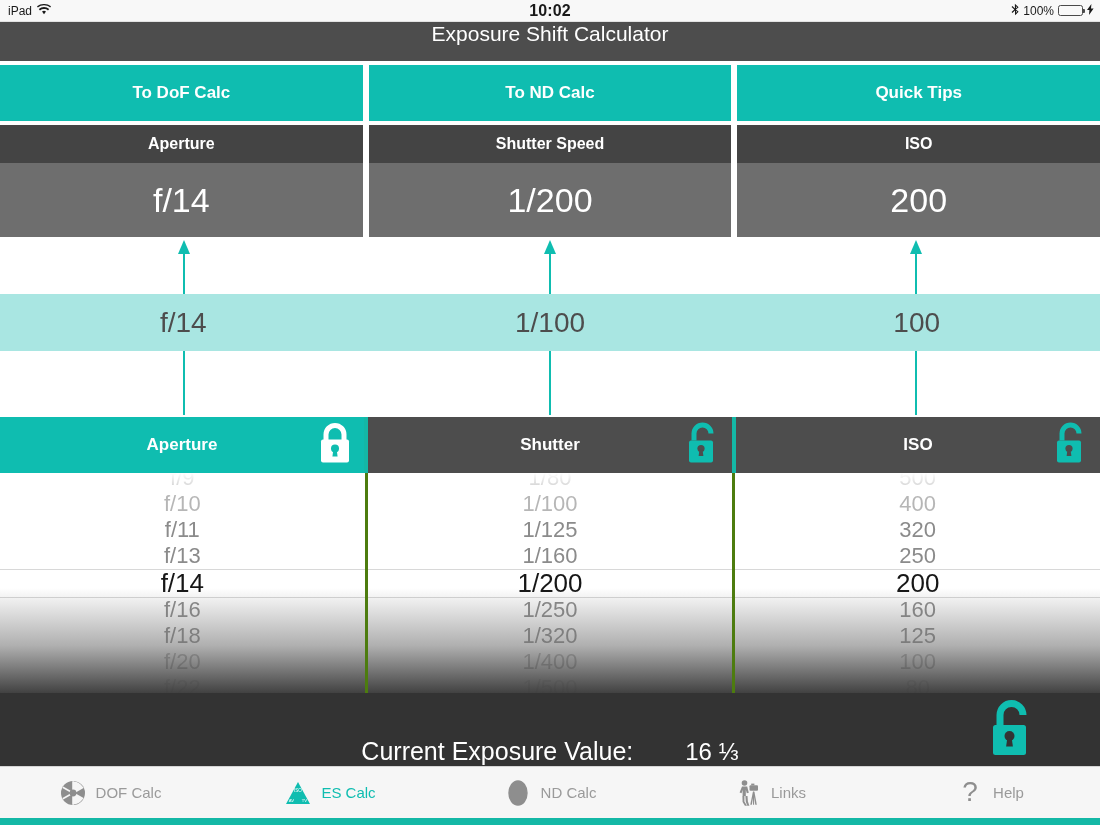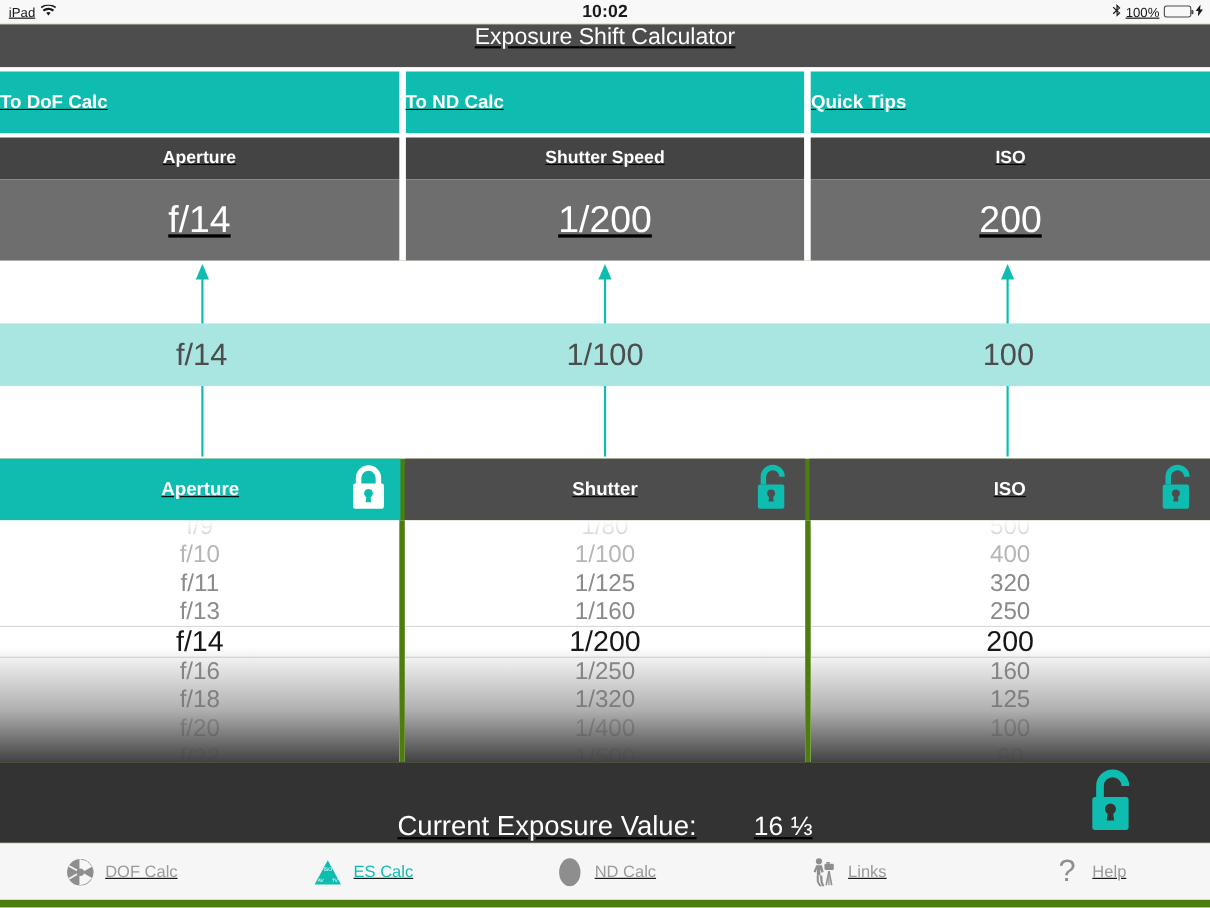--- a/index.html
+++ b/index.html
@@ -2,21 +2,21 @@
 <html><head>
 <meta charset="utf-8">
 <style>
   * { box-sizing: border-box; margin: 0; padding: 0; }
   html, body {
     width: 1100px; height: 825px;
     font-family: "Liberation Sans", sans-serif;
     background: #ffffff;
     overflow: hidden;
   }
-  .app { position: relative; width: 1100px; height: 825px; background:#4d7c0f;text-decoration:underline; }
+  .app { position: relative; width: 1100px; height: 825px; background:#14b8a6; }
 
   
   .statusbar {
     height: 22px; width: 100%;
     background: #f8f8f8;
     display: flex; align-items: center;
     font-size: 12px; color: #1a1a1a;
     position: relative;
     border-bottom: 1px solid #e2e2e2;
   }
@@ -40,21 +40,21 @@
     font-size:21px; font-weight:400;
   }
 
   
   .topgrid {
     display:flex; gap:6px; padding:4px 0 0 0; background:#fff;
   }
   .col { flex:1 1 0; display:flex; flex-direction:column; }
   .navbtn {
     height:56px; background:#0fbdb0; color:#fff;
-    display:flex; align-items:center; 
+    display:flex; align-items:center; justify-content:center;
     font-size:17px; font-weight:700; cursor:pointer;
   }
   .lblbar {
     height:38px; background:#444444; color:#fff;
     display:flex; align-items:center; justify-content:center;
     font-size:16px; font-weight:700; margin-top:4px;
   }
   .valbar {
     height:74px; background:#6e6e6e; color:#fff;
     display:flex; align-items:center; justify-content:center;
@@ -82,21 +82,21 @@
     font-size:17px; font-weight:700; cursor:pointer;
   }
   .ph.locked { background:#0fbdb0; color:#fff; }
   .ph.unlocked { background:#4d4d4d; color:#fff; }
   .ph .lockicon { position:absolute; right:10px; top:50%; transform:translateY(-50%); }
 
   
   .pickers { display:flex; height:220px; position:relative; background:#fff; }
   .wheel {
     flex:1 1 0; position:relative; overflow:hidden;
-    border-right:5px solid #4d7c0f;
+    border-right:3px solid #4d7c0f;
   }
   .wheel:last-child{ border-right:none; }
   .wheel-inner{
     position:absolute; left:0; right:0; top:0;
     display:flex; flex-direction:column; align-items:center;
   }
   .w-item{
     height:26px; line-height:26px; font-size:22px; color:#8b8b8b;
     text-align:center; width:100%;
   }

